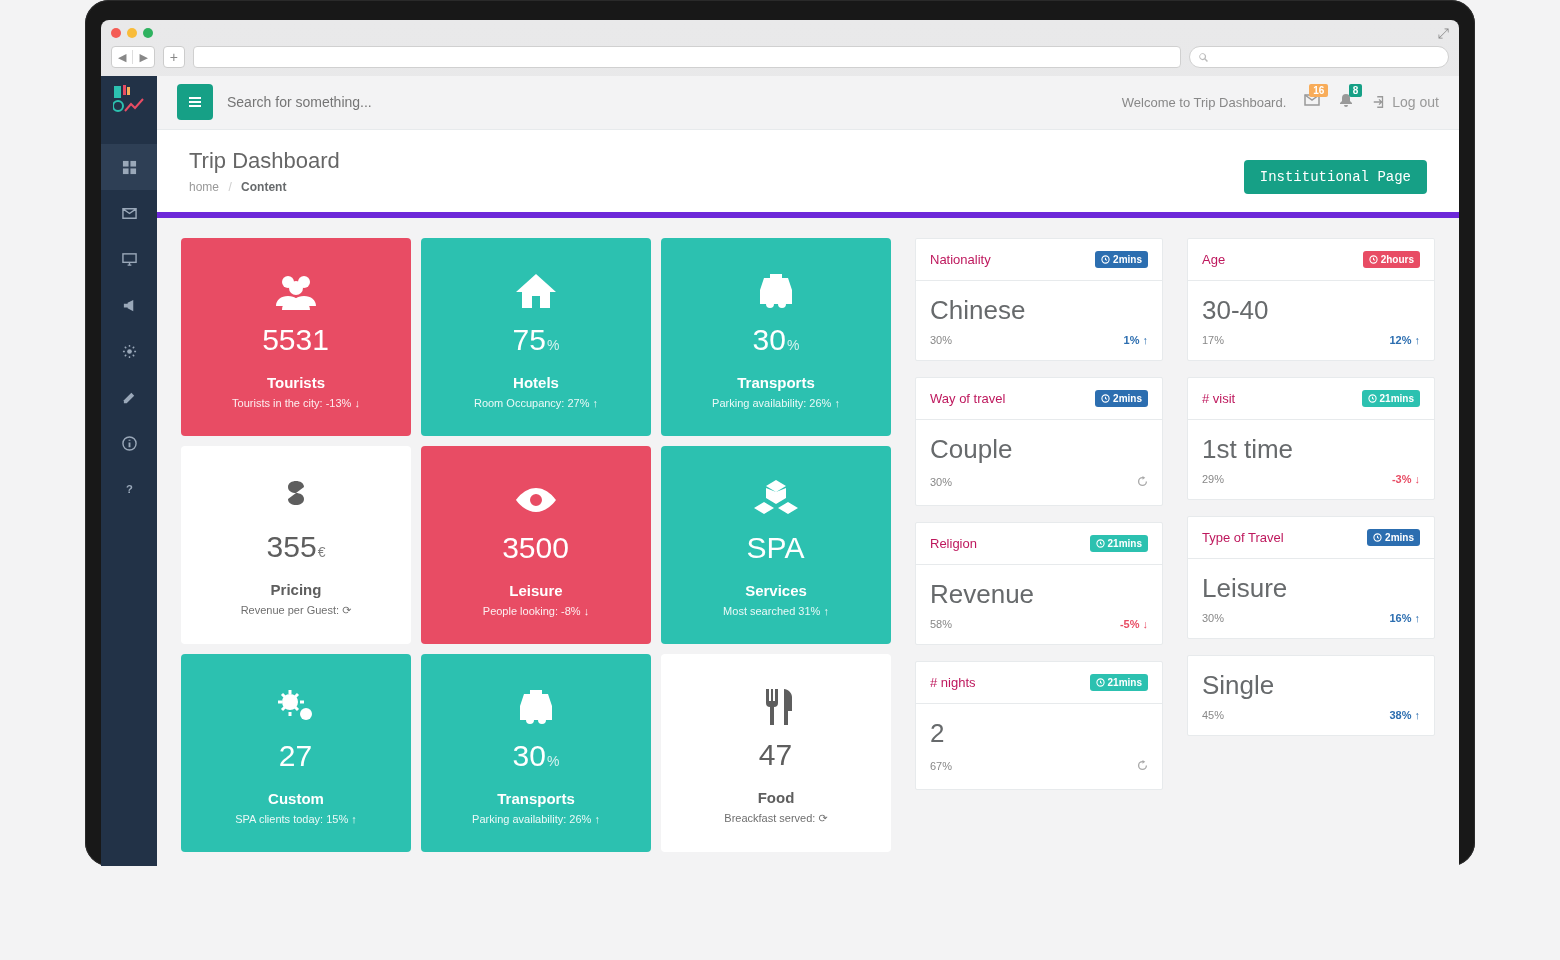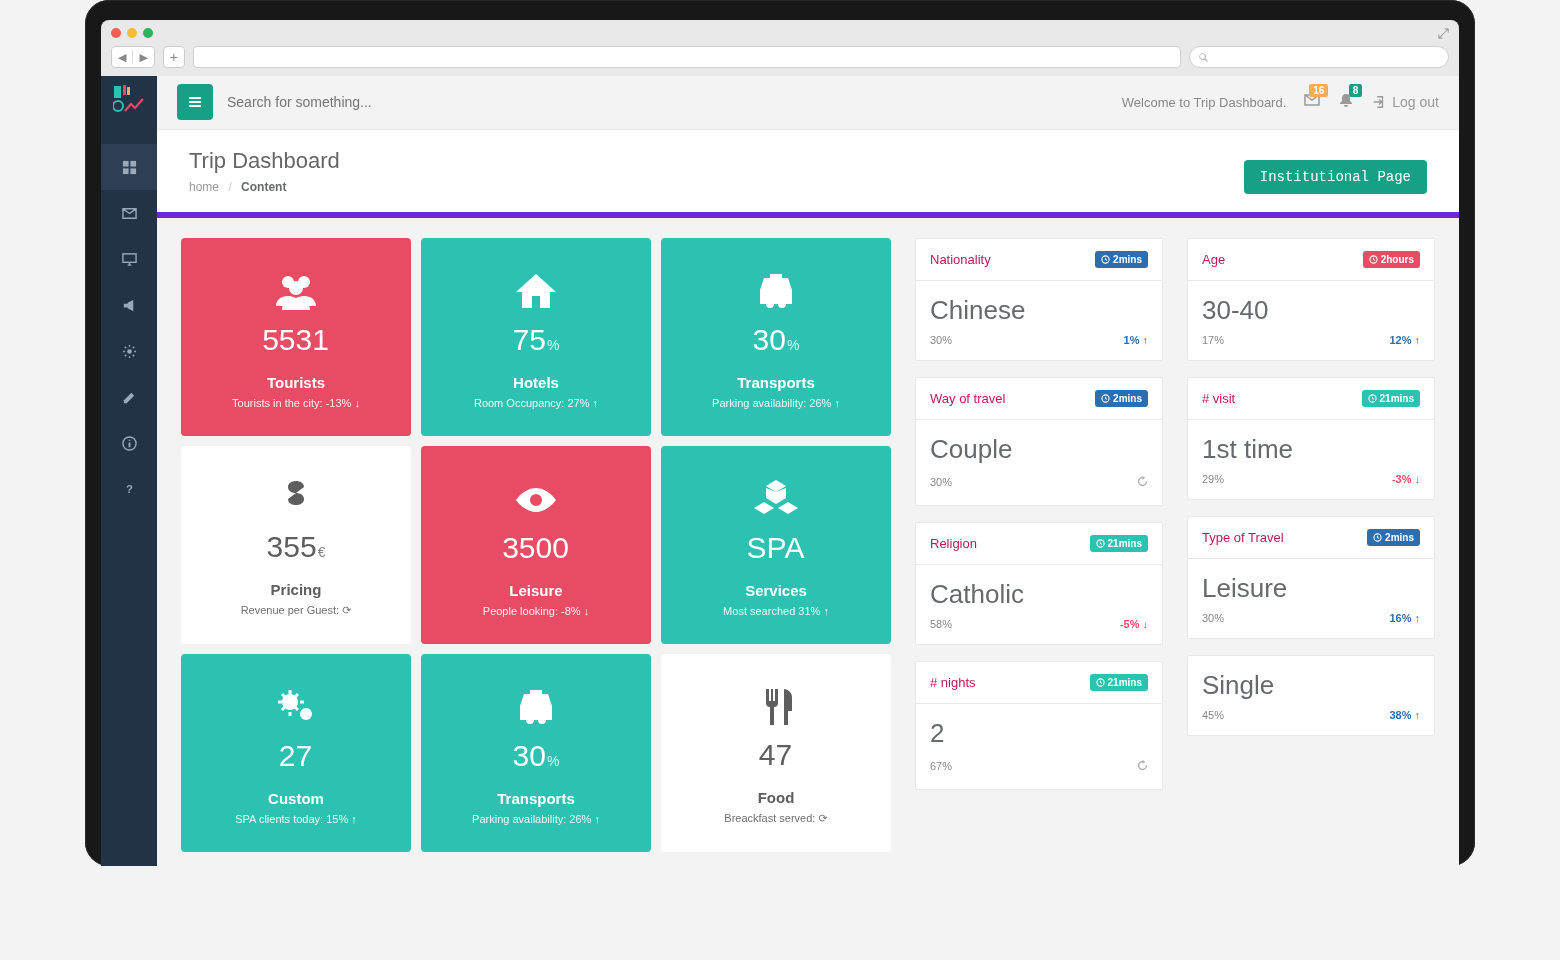--- a/index.html
+++ b/index.html
@@ -359,21 +359,21 @@
                 </div>
                 <div class="stat-card">
                   <div class="stat-head">
       <span class="title">Religion</span>
       <span class="time-badge tb-teal"><svg viewBox="0 0 10 10">
                         <circle cx="5" cy="5" r="4" fill="none" stroke="#fff" stroke-width="1.2"></circle>
                         <path d="M5 3v2l1.5 1" stroke="#fff" stroke-width="1.2" fill="none"></path>
                       </svg>21mins</span>
     </div>
     <div class="stat-body">
-      <div class="stat-big">Catholic</div>
+      <div class="stat-big">Revenue</div>
       <div class="stat-row">
         <span class="stat-pct">58%</span>
         <span class="stat-delta delta-red">-5% ↓</span>
       </div>
     </div>
                 </div>
                 <div class="stat-card">
                   <div class="stat-head">
       <span class="title"># nights</span>
       <span class="time-badge tb-teal"><svg viewBox="0 0 10 10">

